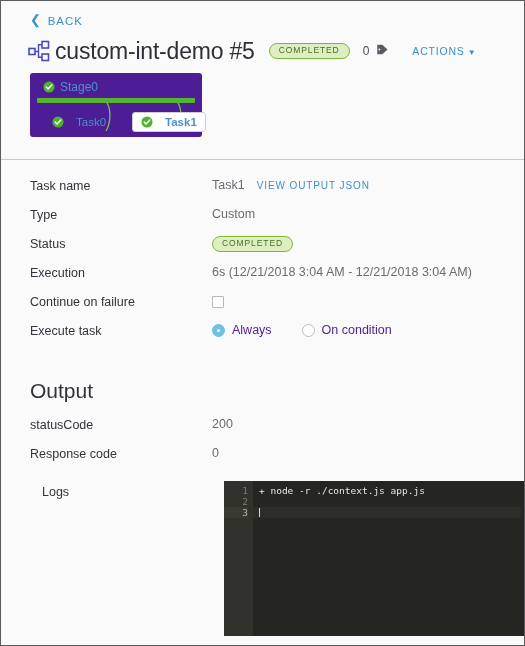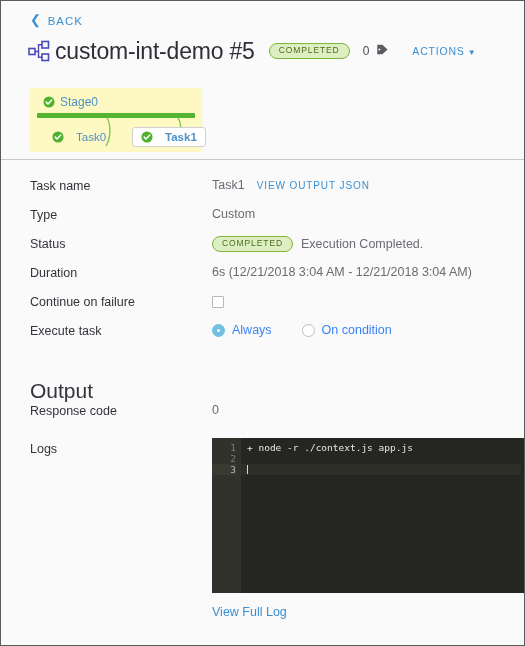--- a/index.html
+++ b/index.html
@@ -104,23 +104,23 @@
     white-space: nowrap;
   }
   .caret-down {
     font-size: 8px;
     transform: translateY(1px);
   }
 
   
   .graph-panel {
     position: relative;
-    margin: 24px 0 0 29px;
+    margin: 9px 0 0 29px;
     width: 172px;
-    background: #fef9c3;
+    background: #4c1d95;
     border-radius: 3px;
     padding: 7px 0 0 0;
     height: 64px;
     box-sizing: border-box;
   }
   .stage-head {
     display: flex;
     align-items: center;
     gap: 5px;
     padding-left: 13px;
@@ -255,41 +255,42 @@
     background: #6fc0e2;
   }
   .radio.on::after {
     content: "";
     position: absolute;
     left: 4px; top: 4px;
     width: 3px; height: 3px;
     border-radius: 50%;
     background: #fff;
   }
-  .radio-label { font-size: 12.5px; color: #3b82f6; }
+  .radio-label { font-size: 12.5px; color: #4c1d95; }
   .radio-gap { width: 16px; display: inline-block; }
 
   .section-title {
     font-size: 21px;
     color: #33333b;
     padding: 27px 0 0 29px;
   }
 
   
   .log-row {
     display: flex;
     align-items: flex-start;
     padding: 0 0 0 29px;
   }
   .log-label {
     width: 182px;
     flex: 0 0 182px;
     font-size: 12.5px;
     color: #33333b;
     padding-top: 4px;
+    margin-left: 12px;
   }
   .console {
     width: 314px;
     height: 155px;
     background: #252521;
     display: flex;
     font-family: "DejaVu Sans Mono", monospace;
     font-size: 9.5px;
     overflow: hidden;
     box-sizing: border-box;
@@ -412,26 +413,25 @@
 
     <div class="row">
       <div class="label">Type</div>
       <div class="value">Custom</div>
     </div>
 
     <div class="row">
       <div class="label">Status</div>
       <div class="value">
         <span class="badge-sm">COMPLETED</span>
-        <span class="status-text">Execution Completed.</span>
-      </div>
-    </div>
-
-    <div class="row">
-      <div class="label">Duration</div>
+      </div>
+    </div>
+
+    <div class="row">
+      <div class="label">Execution</div>
       <div class="value">6s (12/21/2018 3:04 AM - 12/21/2018 3:04 AM)</div>
     </div>
 
     <div class="row">
       <div class="label">Continue on failure</div>
       <div class="value">
         <span class="checkbox"></span>
       </div>
     </div>
 
@@ -443,20 +443,24 @@
           <span class="radio-label">Always</span>
           <span class="radio-gap"></span>
           <span class="radio"></span>
           <span class="radio-label">On condition</span>
         </span>
       </div>
     </div>
 
     <div class="section-title">Output</div>
 
+    <div class="row" style="margin-top:14px">
+      <div class="label">statusCode</div>
+      <div class="value">200</div>
+    </div>
 
     <div class="row">
       <div class="label">Response code</div>
       <div class="value">0</div>
     </div>
 
     <div class="log-row" style="margin-top:6px">
       <div class="log-label">Logs</div>
       <div class="console">
         <div class="gutter">

